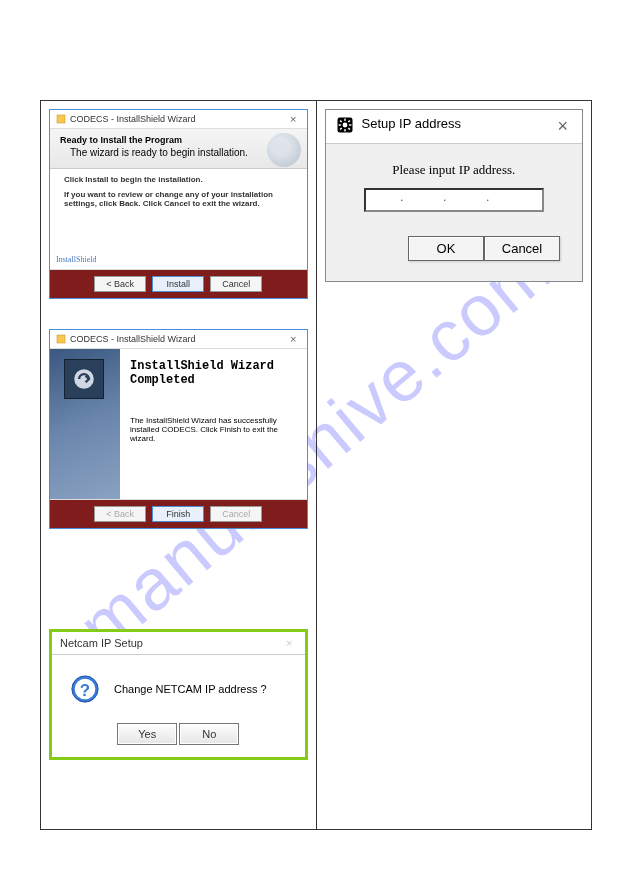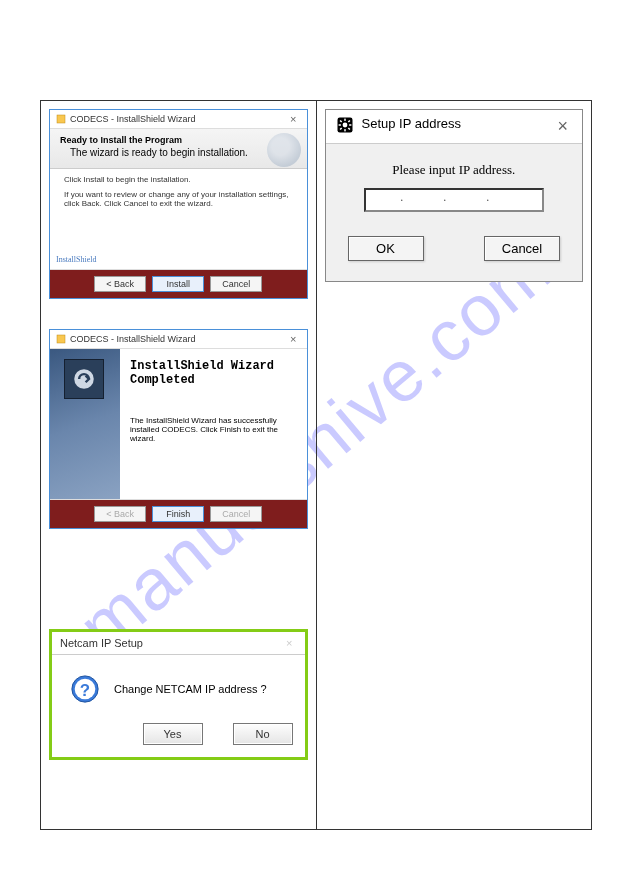--- a/index.html
+++ b/index.html
@@ -50,21 +50,21 @@
   }
   .is-header-title { font-weight: bold; font-size: 9px; }
   .is-header-sub { font-size: 10px; padding-left: 10px; margin-top: 2px; }
   .is-header-swirl {
     position: absolute; right: 6px; top: 4px;
     width: 34px; height: 34px; border-radius: 50%;
     background: radial-gradient(circle at 40% 40%, #cfd8e4 30%, #9fb0c4 70%);
     opacity: 0.5;
   }
   .is-body { padding: 6px 14px; font-size: 8px; color: #333; min-height: 100px; }
-  .is-body p { margin-bottom: 6px; }
+  .is-body p { margin-bottom: 6px; font-weight: bold; }
   .is-footer {
     border-top: 1px solid #ddd; padding: 6px 8px;
     display: flex; justify-content: center; gap: 6px;
     background: #7f1d1d;
   }
   .is-brand { position: absolute; left: 6px; bottom: 34px; font-size: 8px; color: #4a7bbf; font-family: Liberation Serif, serif; }
   
   .btn-small {
     min-width: 52px; padding: 2px 6px; font-size: 9px;
     border: 1px solid #999; background: #f5f5f5; color: #333;
@@ -88,21 +88,21 @@
     border: 1px solid #152030; display:flex;
     align-items:center;justify-content:center;
   }
   .is-side-icon svg { width: 26px; height: 26px; }
   .is-right { flex:1; padding: 10px 10px; font-size: 8px; }
   .is-right-title { font-weight: bold; margin-bottom: 29px; font-size: 12px; font-family: Liberation Mono, monospace; }
   
   
   .netcam-body { padding: 18px 18px 10px 18px; display:flex; align-items:center; gap:14px; min-height: 60px; }
   .q-icon { width: 30px; height: 30px; }
-  .netcam-footer { padding: 8px 12px 12px; display:flex; justify-content:flex-end; gap:30px; }
+  .netcam-footer { padding: 8px 12px 12px; display:flex; justify-content:center; gap:2px; }
   .btn-med {
     min-width: 60px; padding: 4px 10px; font-size: 11px;
     border: 1px solid #777; background: linear-gradient(#fdfdfd,#e5e5e5);
     color: #333; cursor: pointer; box-shadow: 0 0 0 1px #fff inset;
   }
   
   
   .ip-dialog {
     border: 1px solid #888; background: #f0f0f0;
     width: 100%; font-size: 13px;
@@ -115,21 +115,21 @@
   .ip-title .spacer { flex:1; }
   .ip-body { padding: 18px 0 20px; text-align:center;font-family:Liberation Serif, serif; }
   .ip-msg { font-size: 13px; margin-bottom: 10px; }
   .ip-input {
     display: inline-block;
     border: 2px inset #888; background: #fff;
     width: 180px; height: 24px;
     font-size: 12px; text-align:center; letter-spacing: 18px;
     line-height: 20px; color:#555;
   }
-  .ip-footer { padding: 4px 22px 20px; display:flex; justify-content:space-between; }
+  .ip-footer { padding: 4px 22px 20px; display:flex; justify-content:flex-end; }
   .btn-big {
     min-width: 76px; padding: 4px 14px; font-size: 13px;
     border: 1px solid #666; background: #f4f4f4;
     box-shadow: 1px 1px 0 #fff inset, 1px 1px 2px rgba(0,0,0,0.15);
     cursor: pointer;
   }
   .gear-icon { width: 18px; height: 18px; }
 </style>
 </head>
 <body>

